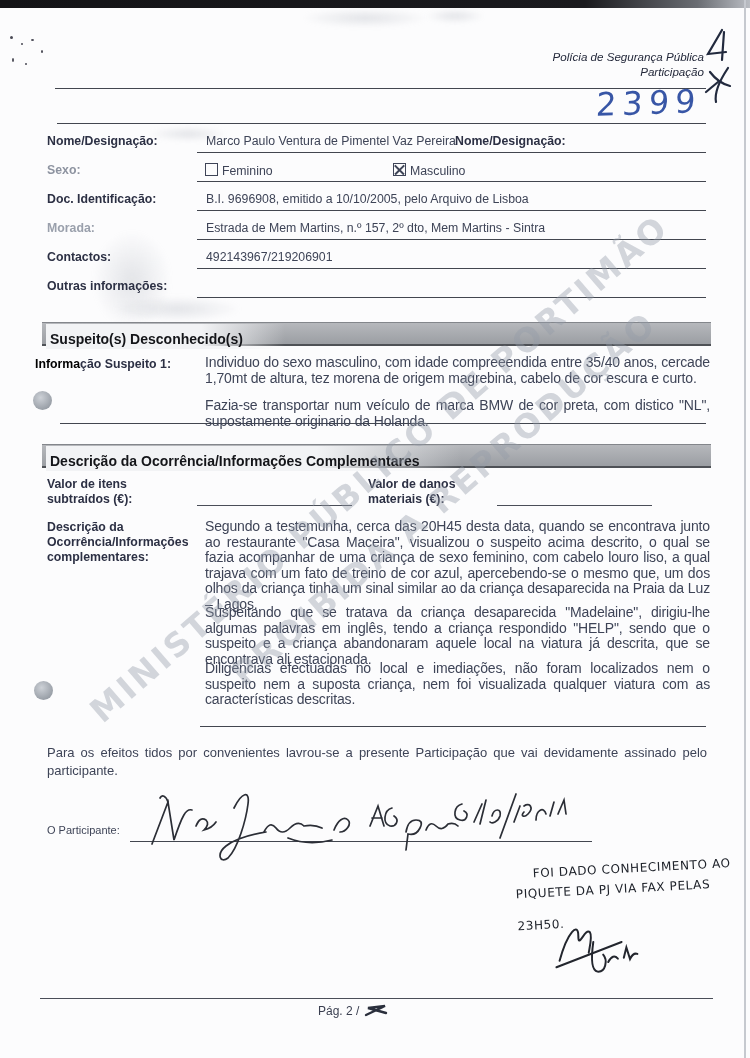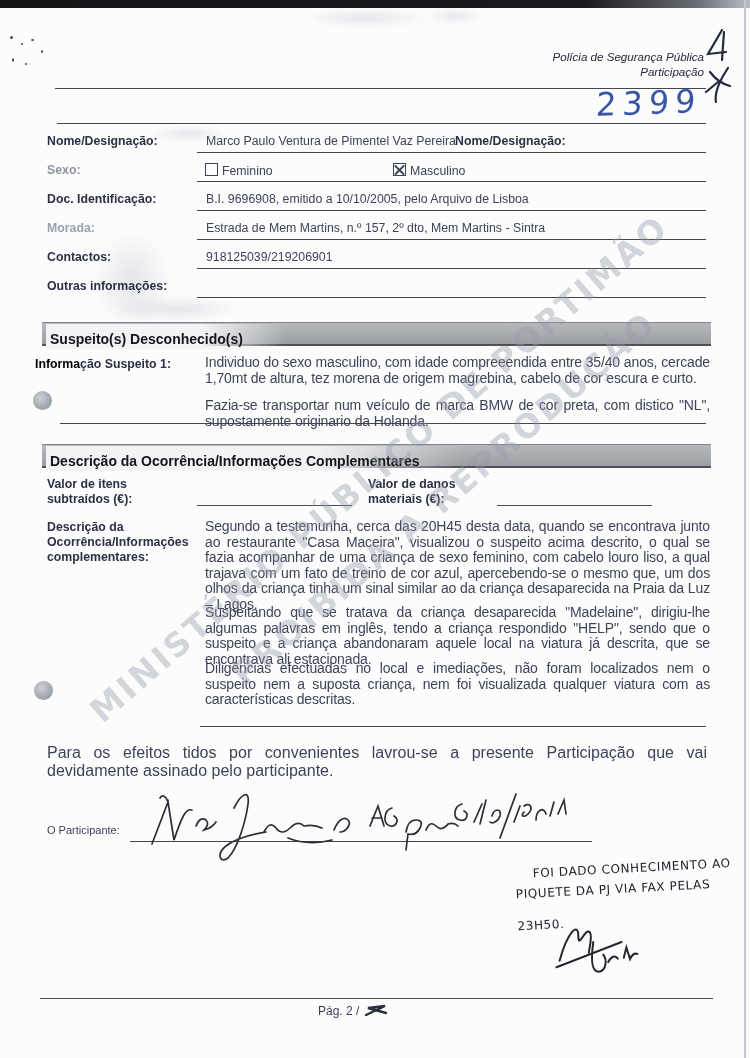--- a/index.html
+++ b/index.html
@@ -36,21 +36,21 @@
   
   .bar{position:absolute;left:42px;width:669px;height:21px;z-index:3;
     background:linear-gradient(180deg,#b6b8bc,#9b9ea3);
     border-top:1.5px solid #83868b;border-bottom:2.5px solid #4e5156;}
   .bar-title{position:absolute;left:4px;top:1px;font-weight:bold;font-size:14px;color:#141519;
     background:linear-gradient(90deg,#f2f3f5 65%,rgba(242,243,245,0) 100%);
     padding:7px 42px 2px 4px;white-space:nowrap;}
   
   .par{position:absolute;left:205px;width:505px;font-size:14px;letter-spacing:-0.15px;
     color:#3e4457;line-height:15.6px;text-align:justify;z-index:3;}
-  .closing{position:absolute;left:47px;top:744px;width:660px;font-size:16px;
+  .closing{position:absolute;left:47px;top:744px;width:660px;font-size:13px;
     color:#3e4457;line-height:17.5px;text-align:justify;z-index:3;}
   
   .watermark{position:absolute;left:28px;top:452px;width:720px;z-index:6;
     transform:rotate(-41deg);text-align:center;pointer-events:none;}
   .wm-line{font-family:"DejaVu Sans",sans-serif;font-weight:bold;font-size:33px;
     letter-spacing:3px;color:rgba(148,155,168,0.40);white-space:nowrap;}
   .wm-line2{margin-top:26px;transform:translateX(46px);}
   
   .hand-note{position:absolute;left:516px;top:858px;width:240px;z-index:7;
     transform:rotate(-3deg);color:#20242c;font-size:12px;letter-spacing:0.6px;
@@ -123,21 +123,21 @@
 
   <div class="lbl" style="left:47px;top:192px">Doc. Identificação:</div>
   <div class="val" style="left:206px;top:192px">B.I. 9696908, emitido a 10/10/2005, pelo Arquivo de Lisboa</div>
   <div class="rule" style="left:197px;top:210px;width:509px"></div>
 
   <div class="lbl lbl-faded" style="left:47px;top:221px">Morada:</div>
   <div class="val" style="left:206px;top:221px">Estrada de Mem Martins, n.º 157, 2º dto, Mem Martins - Sintra</div>
   <div class="rule" style="left:197px;top:239px;width:509px"></div>
 
   <div class="lbl" style="left:47px;top:250px">Contactos:</div>
-  <div class="val" style="left:206px;top:250px">918125039/219206901</div>
+  <div class="val" style="left:206px;top:250px">492143967/219206901</div>
   <div class="rule" style="left:197px;top:268px;width:509px"></div>
 
   <div class="lbl" style="left:47px;top:279px">Outras informações:</div>
   <div class="val" style="left:206px;top:279px"></div>
   <div class="rule" style="left:197px;top:297px;width:509px"></div>
 
   <div class="bar" style="top:322px">
     <div class="bar-title">Suspeito(s) Desconhecido(s)</div>
   </div>
 

